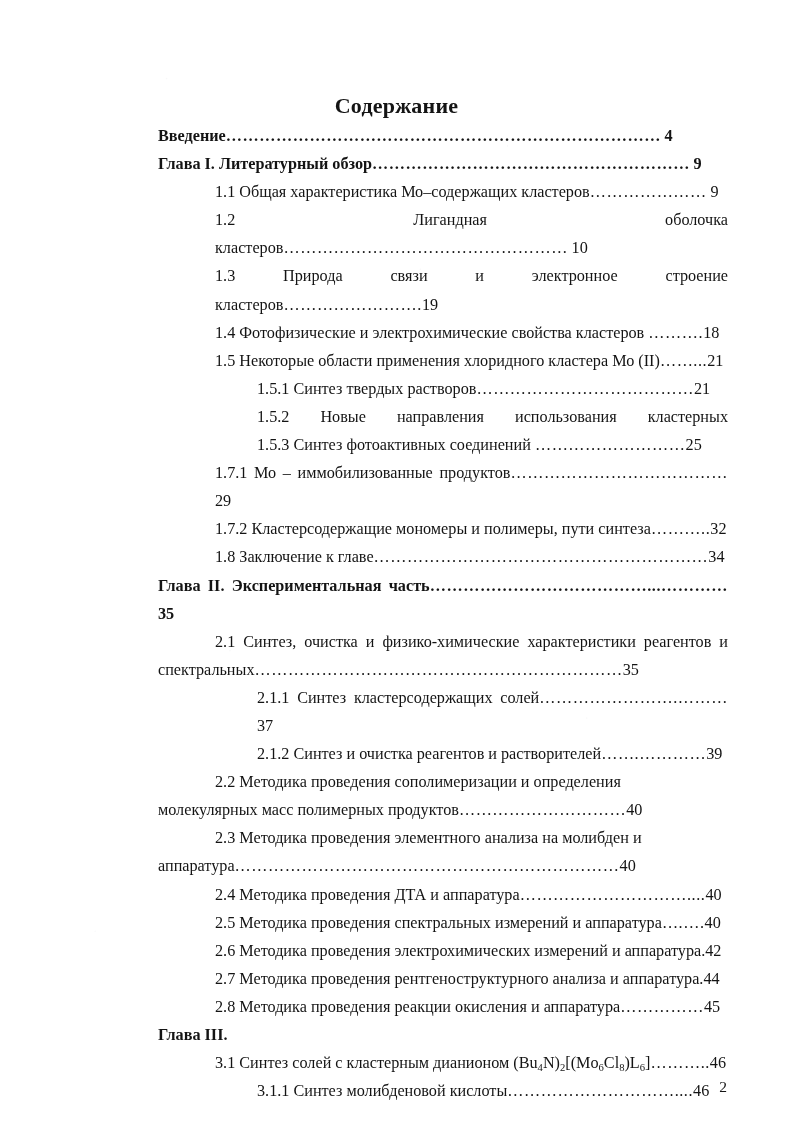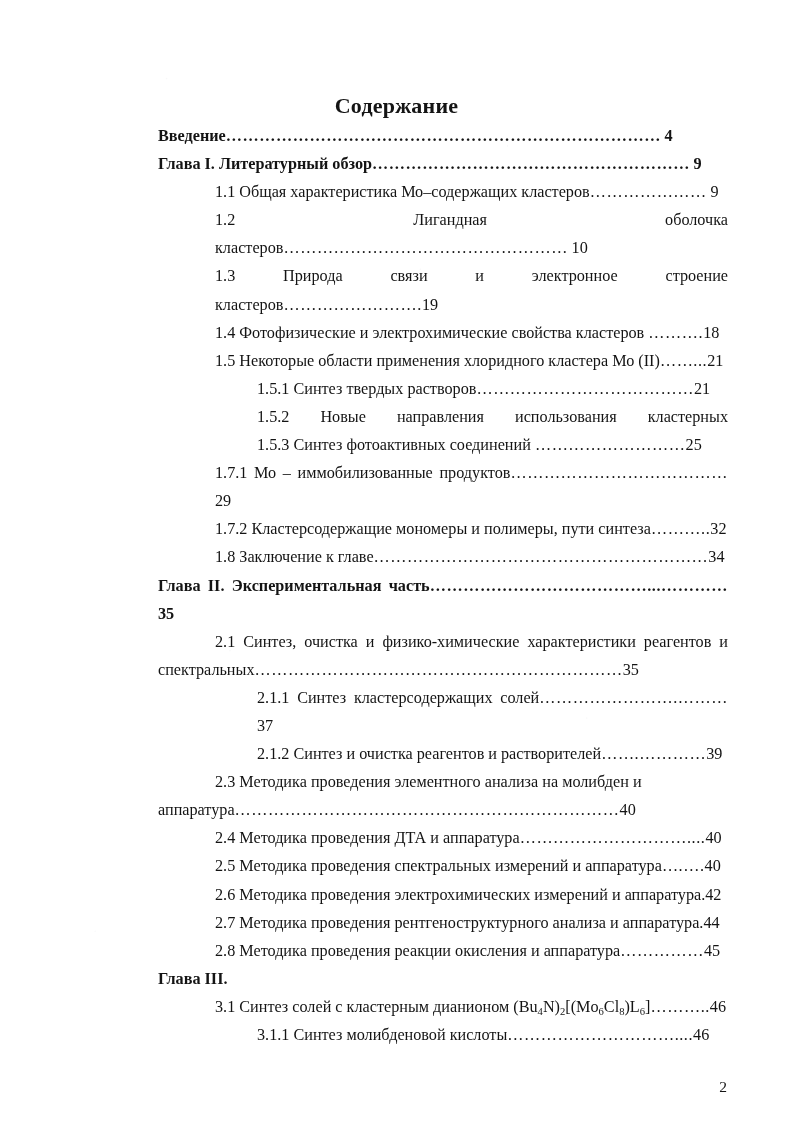--- a/index.html
+++ b/index.html
@@ -126,20 +126,21 @@
       <p class="entry lvl2"><span class="tail"><span>1.5.1 Синтез твердых растворов</span><span class="leader">…………………………………</span><span class="pageno">21</span></span></p>
       <p class="entry lvl2 justify-all"><span>1.5.2     Новые      направления      использования      кластерных</span><br></p>
       <p class="entry lvl2"><span class="tail"><span>1.5.3 Синтез фотоактивных  соединений </span><span class="leader">………………………</span><span class="pageno">25</span></span></p>
       <p class="entry lvl1"><span class="tail"><span>1.7.1 Мо – иммобилизованные продуктов</span><span class="leader">…………………………………</span><span class="pageno">29</span></span></p>
       <p class="entry lvl1"><span class="tail"><span>1.7.2 Кластерсодержащие мономеры и полимеры, пути синтеза</span><span class="leader">………..</span><span class="pageno">32</span></span></p>
       <p class="entry lvl1"><span class="tail"><span>1.8 Заключение  к главе</span><span class="leader">……………………………………………………</span><span class="pageno">34</span></span></p>
       <p class="entry lvl0 bold"><span class="tail"><span>Глава II. Экспериментальная часть</span><span class="leader">…………………………………...…………</span><span class="pageno">35</span></span></p>
       <p class="entry lvl1 wrap-left justify-all"><span>2.1 Синтез, очистка и физико-химические характеристики реагентов и</span><br><span class="tail"><span>спектральных</span><span class="leader">…………………………………………………………</span><span class="pageno">35</span></span></p>
       <p class="entry lvl2"><span class="tail"><span>2.1.1 Синтез кластерсодержащих солей</span><span class="leader">…………………….………</span><span class="pageno">37</span></span></p>
       <p class="entry lvl2"><span class="tail"><span>2.1.2 Синтез и очистка реагентов и растворителей</span><span class="leader">…….…………</span><span class="pageno">39</span></span></p>
+      <p class="entry lvl1 wrap-left"><span>2.2  Методика проведения сополимеризации и определения</span><br><span class="tail"><span>молекулярных масс полимерных продуктов</span><span class="leader">…………………………</span><span class="pageno">40</span></span></p>
       <p class="entry lvl1 wrap-left"><span>2.3 Методика проведения элементного анализа на молибден и</span><br><span class="tail"><span>аппаратура</span><span class="leader">……………………………………………………………</span><span class="pageno">40</span></span></p>
       <p class="entry lvl1"><span class="tail"><span>2.4  Методика проведения ДТА и аппаратура</span><span class="leader">…………………………....</span><span class="pageno">40</span></span></p>
       <p class="entry lvl1"><span class="tail"><span>2.5 Методика проведения спектральных измерений и аппаратура</span><span class="leader">….….</span><span class="pageno">40</span></span></p>
       <p class="entry lvl1"><span class="tail"><span>2.6 Методика проведения электрохимических измерений и аппаратура.</span><span class="pageno">42</span></span></p>
       <p class="entry lvl1"><span class="tail"><span>2.7 Методика проведения рентгеноструктурного анализа и аппаратура.</span><span class="pageno">44</span></span></p>
       <p class="entry lvl1"><span class="tail"><span>2.8 Методика проведения реакции окисления и аппаратура</span><span class="leader">……………</span><span class="pageno">45</span></span></p>
       <p class="entry lvl0 bold"><span class="tail"><span>Глава III.</span></span></p>
       <p class="entry lvl1"><span class="tail"><span>3.1 Синтез солей с кластерным дианионом (Bu<sub>4</sub>N)<sub>2</sub>[(Mo<sub>6</sub>Cl<sub>8</sub>)L<sub>6</sub>]</span><span class="leader">………..</span><span class="pageno">46</span></span></p>
       <p class="entry lvl2"><span class="tail"><span>3.1.1 Синтез молибденовой кислоты</span><span class="leader">…………………………....</span><span class="pageno">46</span></span></p>
     </div>

